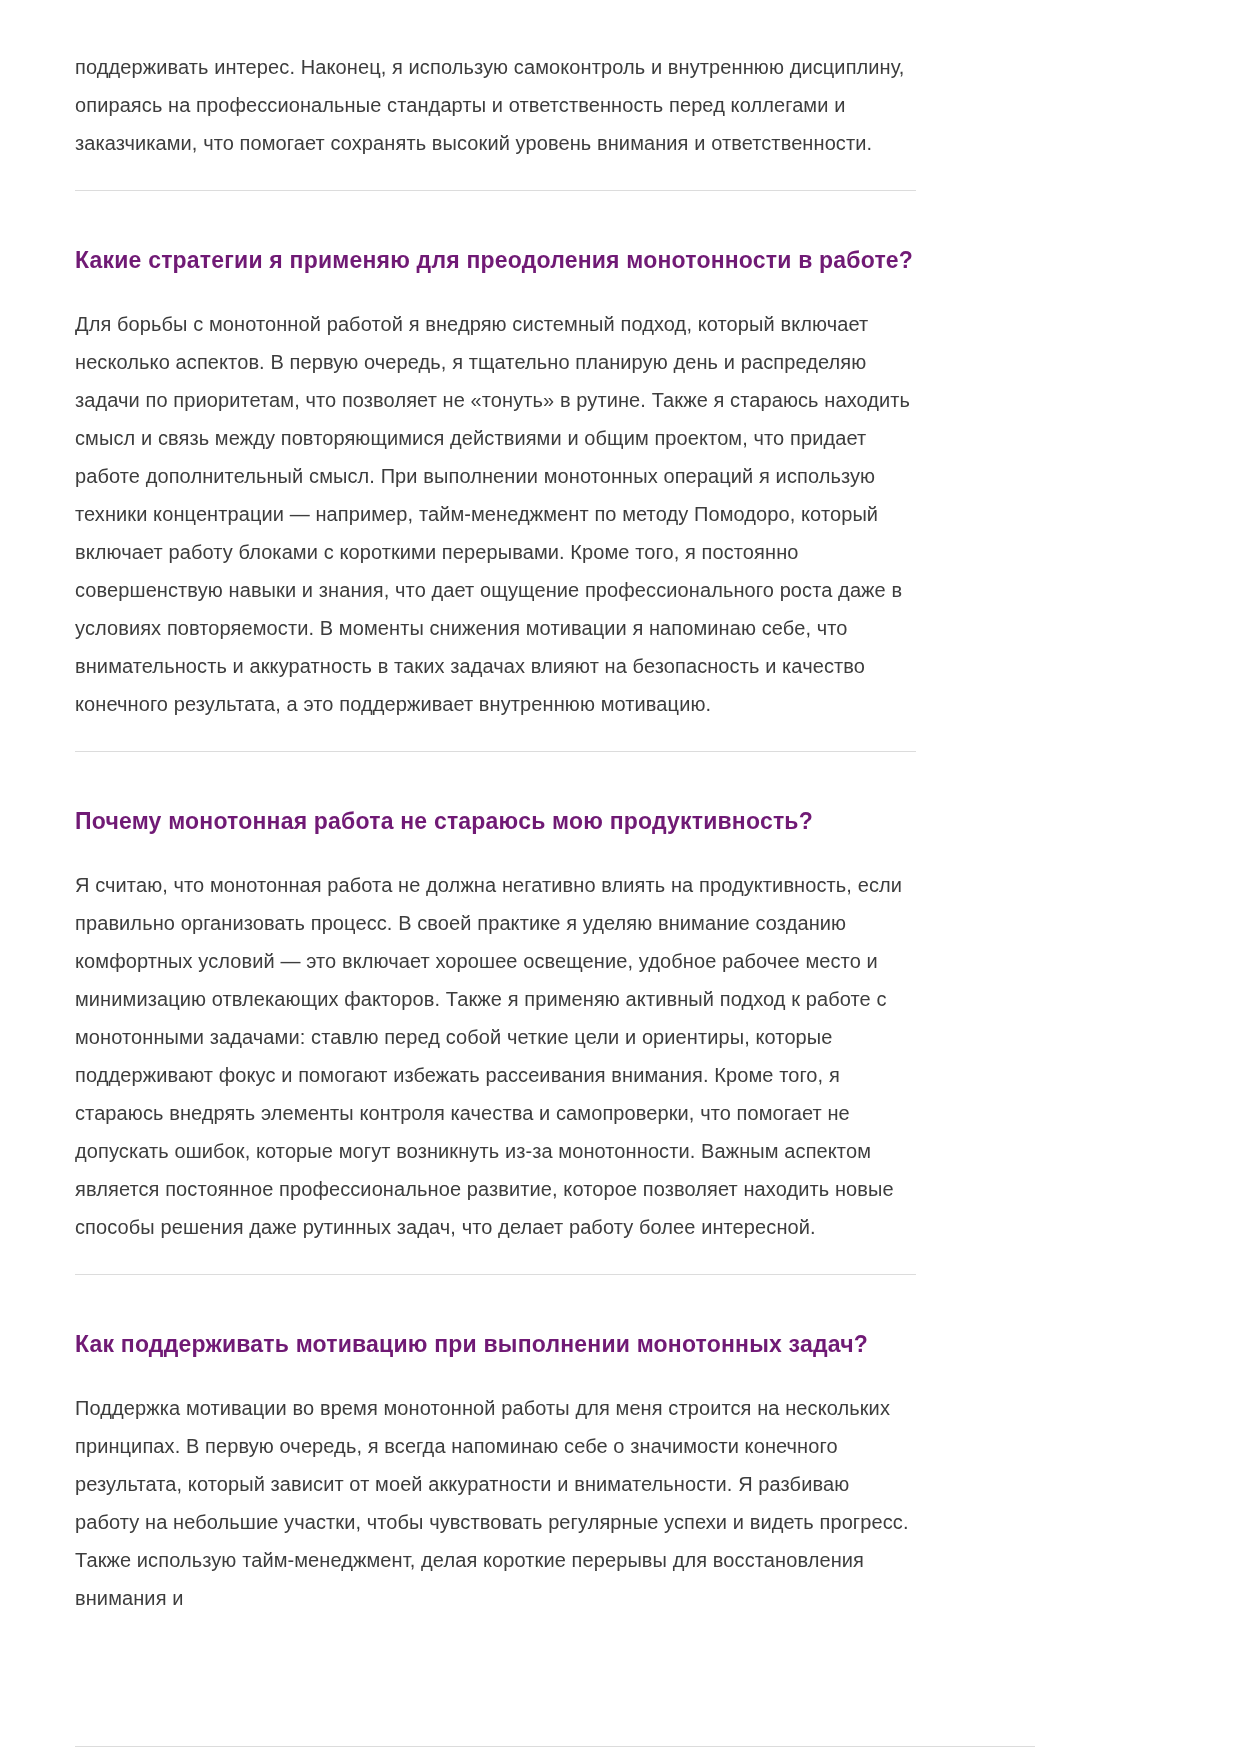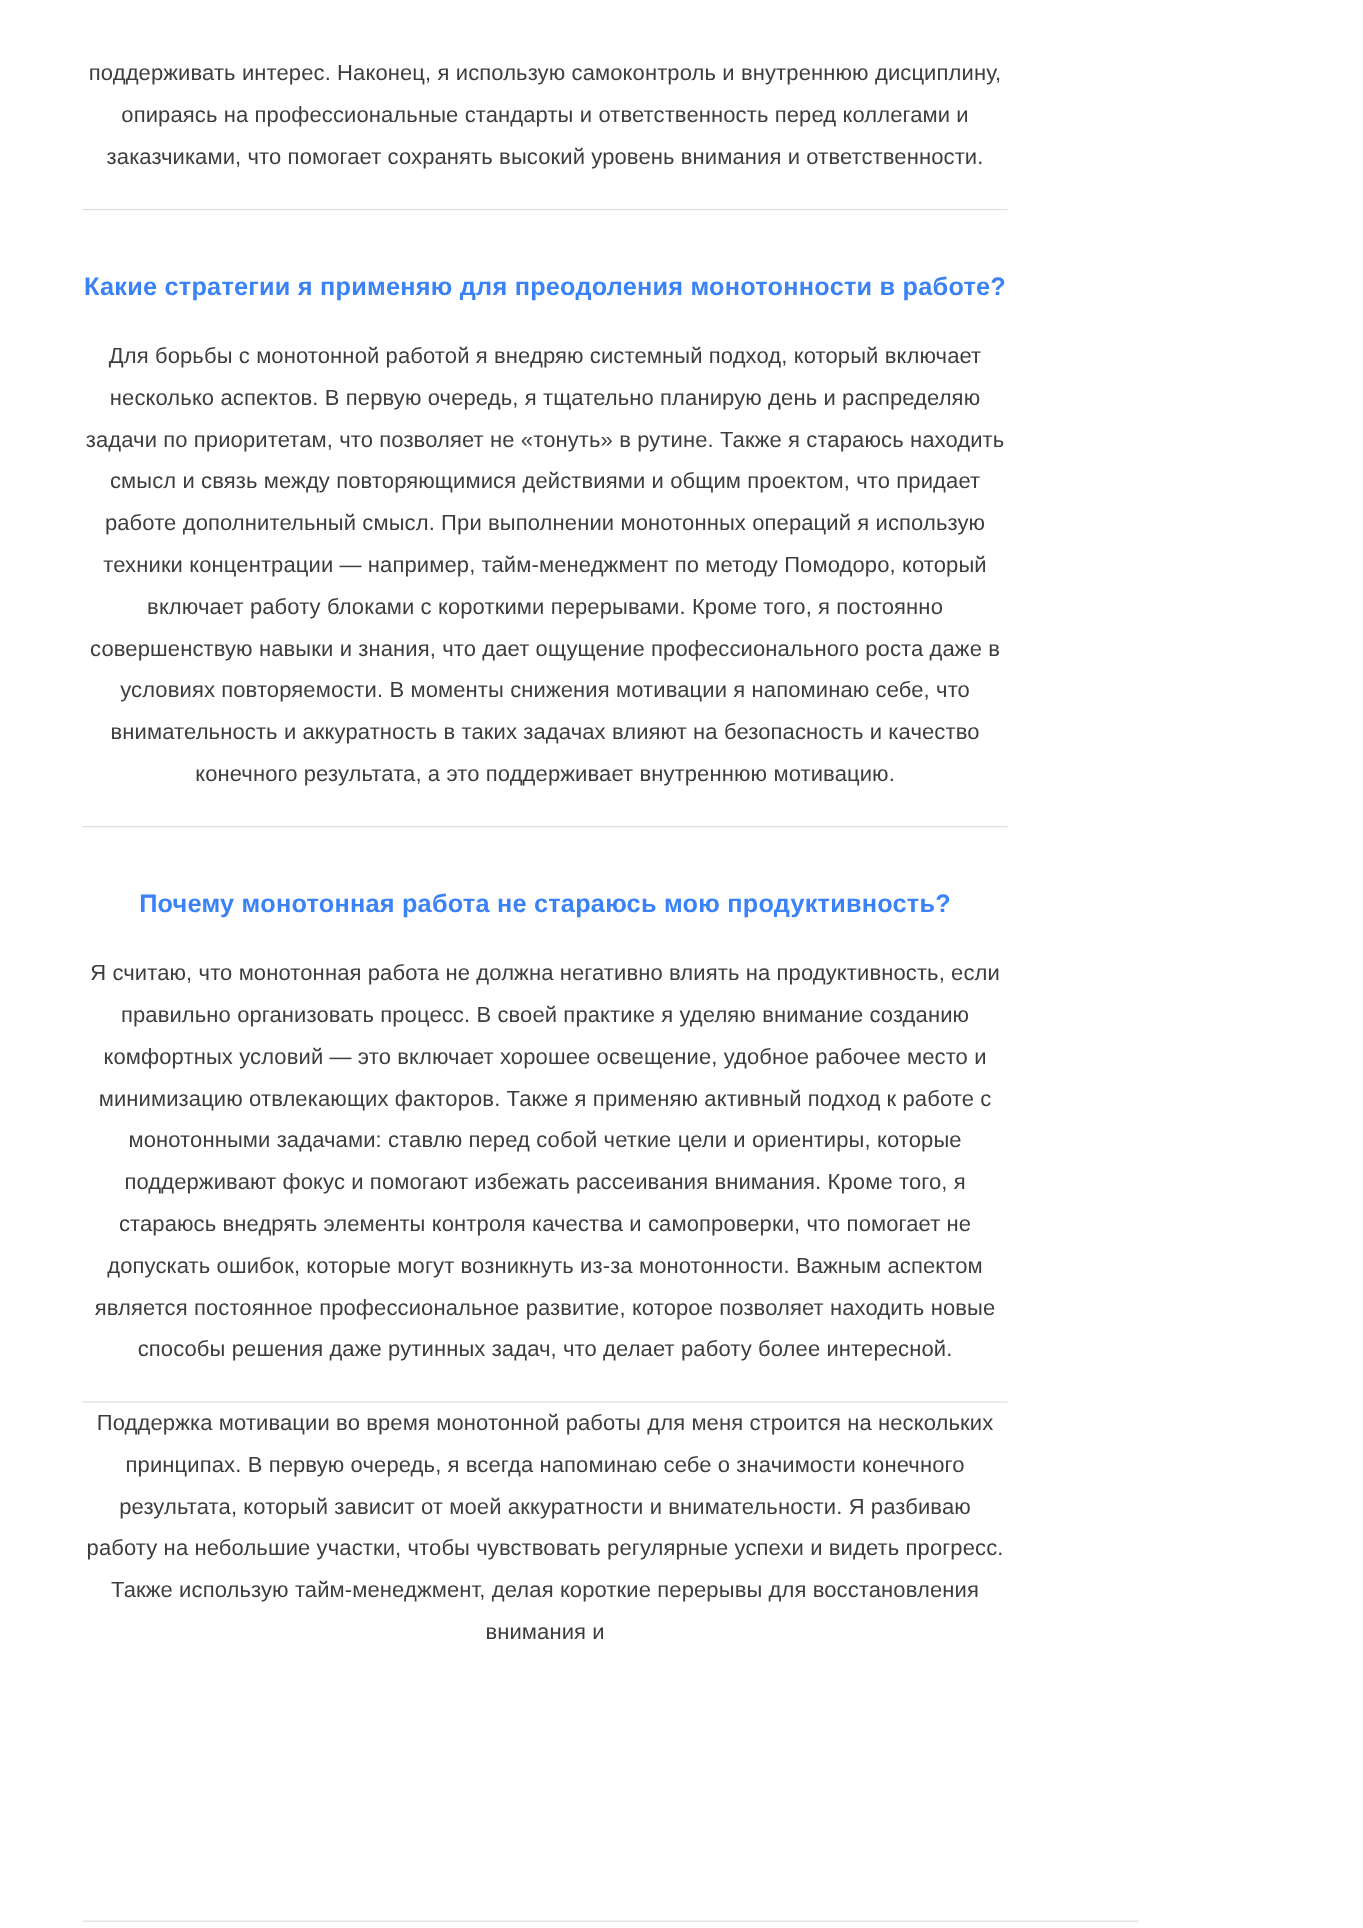--- a/index.html
+++ b/index.html
@@ -12,41 +12,40 @@
     font-family: "Liberation Sans", "DejaVu Sans", sans-serif;
     -webkit-font-smoothing: antialiased;
   }
   .doc {
     position: relative;
     box-sizing: border-box;
     width: 1120px;
     min-height: 1753px;
     padding: 48px 204px 0 75px;
     overflow: hidden;
-    text-align: center;
   }
   p.body-text {
     margin: 0;
     font-size: 20px;
     line-height: 38px;
     color: #3d3d3d;
     letter-spacing: 0.1px;
   }
   hr.divider {
     border: 0;
     border-top: 1px solid #dcdcdc;
     margin: 28px 0 0 0;
     height: 0;
   }
   h2.section-heading {
     margin: 54px 0 30px 0;
     font-size: 23px;
     line-height: 30px;
     font-weight: 700;
-    color: #3b82f6;
+    color: #701a75;
     letter-spacing: 0.2px;
   }
   hr.bottom-rule {
     position: absolute;
     left: 75px;
     width: 960px;
     bottom: 6px;
     border: 0;
     border-top: 1px solid #dcdcdc;
     margin: 0;
@@ -70,18 +69,19 @@
   <hr class="divider">
 
   <section>
     <h2 class="section-heading">Почему монотонная работа не стараюсь мою продуктивность?</h2>
     <p class="body-text">Я считаю, что монотонная работа не должна негативно влиять на продуктивность, если правильно организовать процесс. В своей практике я уделяю внимание созданию комфортных условий — это включает хорошее освещение, удобное рабочее место и минимизацию отвлекающих факторов. Также я применяю активный подход к работе с монотонными задачами: ставлю перед собой четкие цели и ориентиры, которые поддерживают фокус и помогают избежать рассеивания внимания. Кроме того, я стараюсь внедрять элементы контроля качества и самопроверки, что помогает не допускать ошибок, которые могут возникнуть из-за монотонности. Важным аспектом является постоянное профессиональное развитие, которое позволяет находить новые способы решения даже рутинных задач, что делает работу более интересной.</p>
   </section>
 
   <hr class="divider">
 
   <section>
+    <h2 class="section-heading">Как поддерживать мотивацию при выполнении монотонных задач?</h2>
     <p class="body-text">Поддержка мотивации во время монотонной работы для меня строится на нескольких принципах. В первую очередь, я всегда напоминаю себе о значимости конечного результата, который зависит от моей аккуратности и внимательности. Я разбиваю работу на небольшие участки, чтобы чувствовать регулярные успехи и видеть прогресс. Также использую тайм-менеджмент, делая короткие перерывы для восстановления внимания и</p>
   </section>
 
   <hr class="bottom-rule">
 
 </div>
 
 </body></html>

